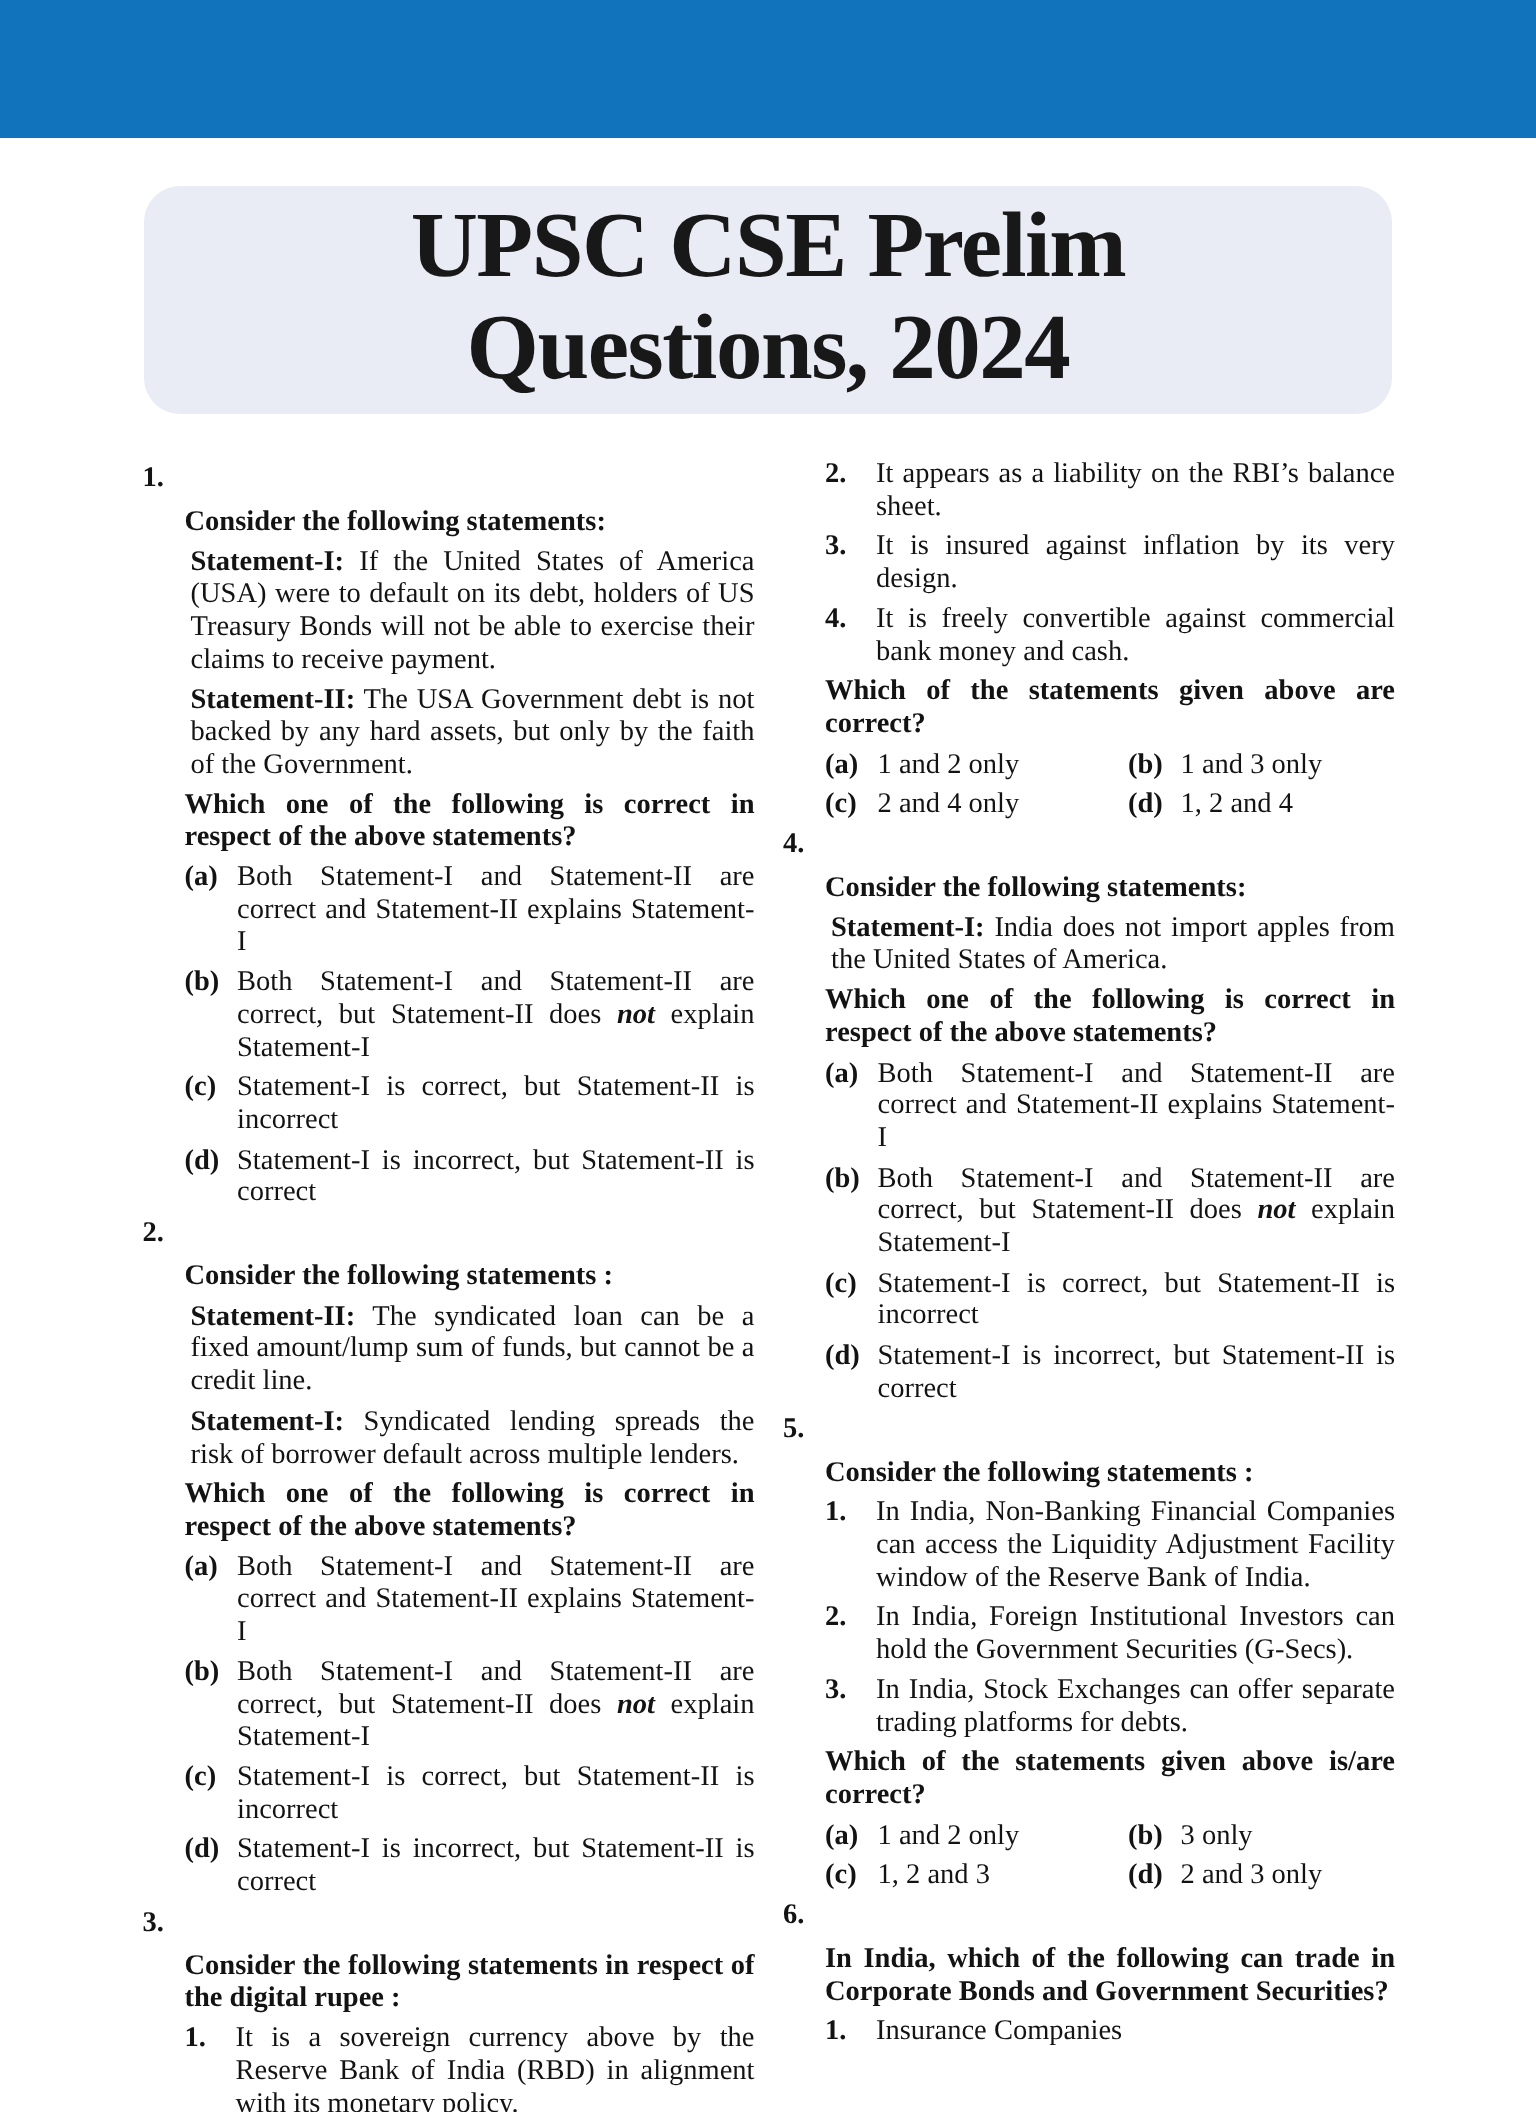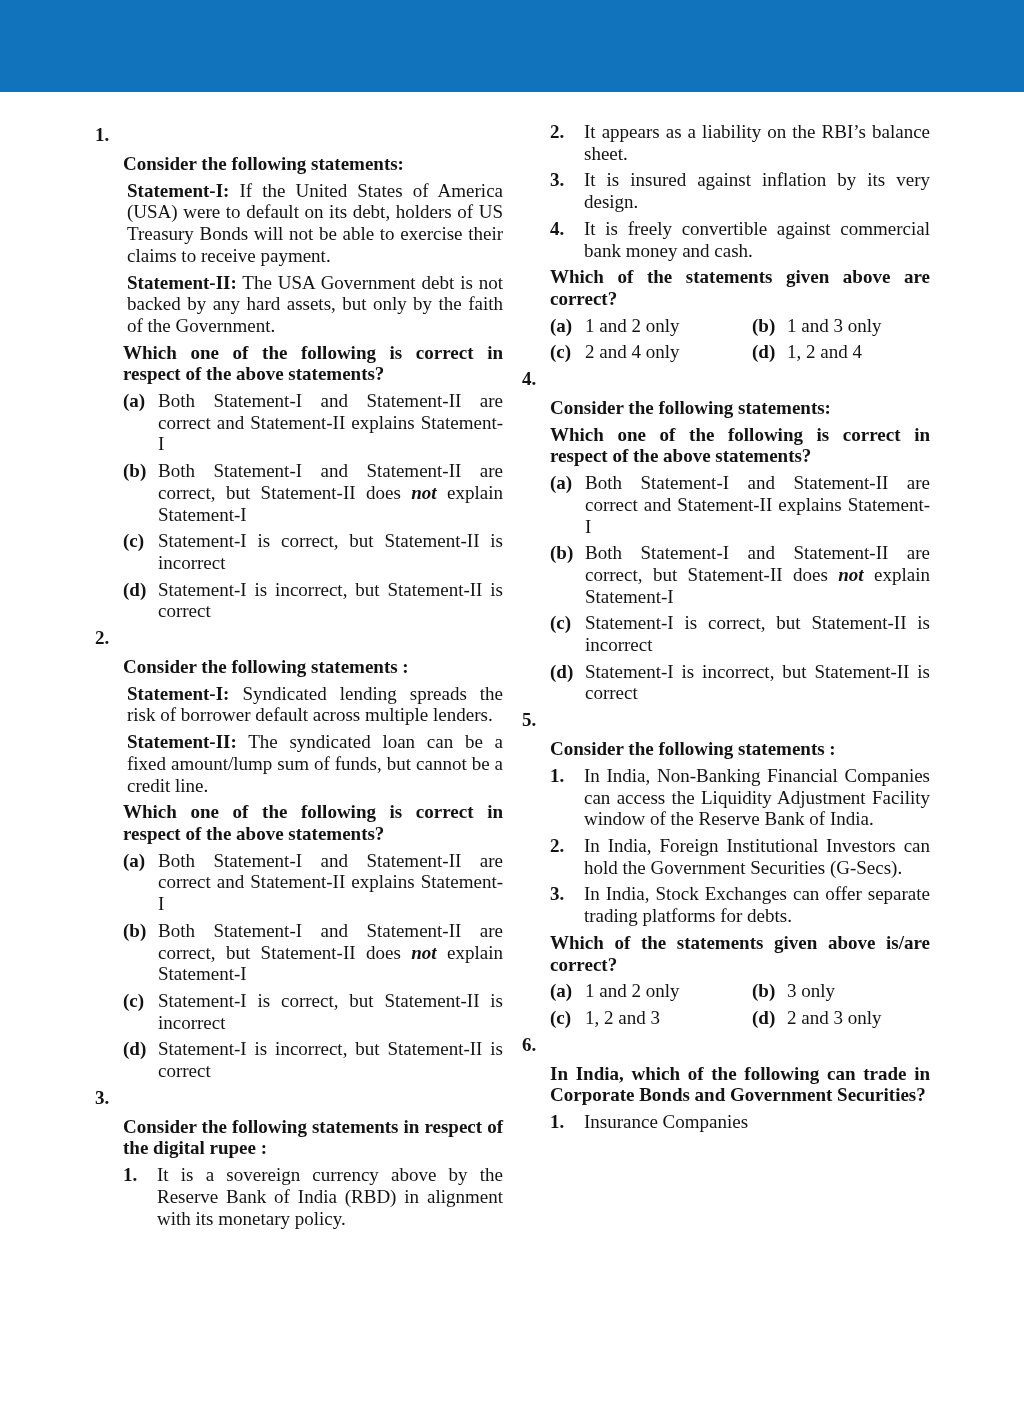--- a/index.html
+++ b/index.html
@@ -41,20 +41,24 @@
   .optrow .cell{display:flex;}
   .optrow .cell.first{width:202px;}
   .optrow .letter{flex:0 0 35px;font-weight:bold;}
   .em{font-style:italic;font-weight:bold;}
 </style>
 </head>
 <body>
 
 <div class="page">
   <div class="banner"></div>
+  <div class="title-box">
+    <div class="title-line">UPSC CSE Prelim</div>
+    <div class="title-line">Questions, 2024</div>
+  </div>
   <div class="columns">
     <div class="col" id="col-left">
         <div class="blk q">
           <span class="num">1.</span>
           <div class="qt">Consider the following statements:</div>
         </div>
         <div class="blk p"><span class="lead">Statement-I:</span> <span> If the United States of America (USA) were to default on its debt, holders of US Treasury Bonds will not be able to exercise their claims to receive payment.</span></div>
         <div class="blk p"><span class="lead">Statement-II:</span> <span> The USA Government debt is not backed by any hard assets, but only by the faith of the Government.</span></div>
         <div class="blk pb">Which one of the following is correct in respect of the above statements?</div>
         <div class="blk opt">
@@ -70,22 +74,22 @@
           <div class="ot"><span>Statement-I is correct, but Statement-II is incorrect</span></div>
         </div>
         <div class="blk opt">
           <span class="letter">(d)</span>
           <div class="ot"><span>Statement-I is incorrect, but Statement-II is correct</span></div>
         </div>
         <div class="blk q">
           <span class="num">2.</span>
           <div class="qt">Consider the following statements :</div>
         </div>
+        <div class="blk p"><span class="lead">Statement-II:</span> <span> The syndicated loan can be a fixed amount/lump sum of funds, but cannot be a credit line.</span></div>
         <div class="blk p"><span class="lead">Statement-I:</span> <span> Syndicated lending spreads the risk of borrower default across multiple lenders.</span></div>
-        <div class="blk p"><span class="lead">Statement-II:</span> <span> The syndicated loan can be a fixed amount/lump sum of funds, but cannot be a credit line.</span></div>
         <div class="blk pb">Which one of the following is correct in respect of the above statements?</div>
         <div class="blk opt">
           <span class="letter">(a)</span>
           <div class="ot"><span>Both Statement-I and Statement-II are correct and Statement-II explains Statement-I</span></div>
         </div>
         <div class="blk opt">
           <span class="letter">(b)</span>
           <div class="ot"><span>Both Statement-I and Statement-II are correct, but Statement-II does </span><span class="em">not</span><span> explain Statement-I</span></div>
         </div>
         <div class="blk opt">
@@ -136,20 +140,21 @@
           </span>
           <span class="cell second">
             <span class="letter">(d)</span>
             <span>1, 2 and 4</span>
           </span>
         </div>
         <div class="blk q">
           <span class="num">4.</span>
           <div class="qt">Consider the following statements:</div>
         </div>
+        <div class="blk p"><span class="lead">Statement-I:</span> <span> India does not import apples from the United States of America.</span></div>
         <div class="blk pb">Which one of the following is correct in respect of the above statements?</div>
         <div class="blk opt">
           <span class="letter">(a)</span>
           <div class="ot"><span>Both Statement-I and Statement-II are correct and Statement-II explains Statement-I</span></div>
         </div>
         <div class="blk opt">
           <span class="letter">(b)</span>
           <div class="ot"><span>Both Statement-I and Statement-II are correct, but Statement-II does </span><span class="em">not</span><span> explain Statement-I</span></div>
         </div>
         <div class="blk opt">

